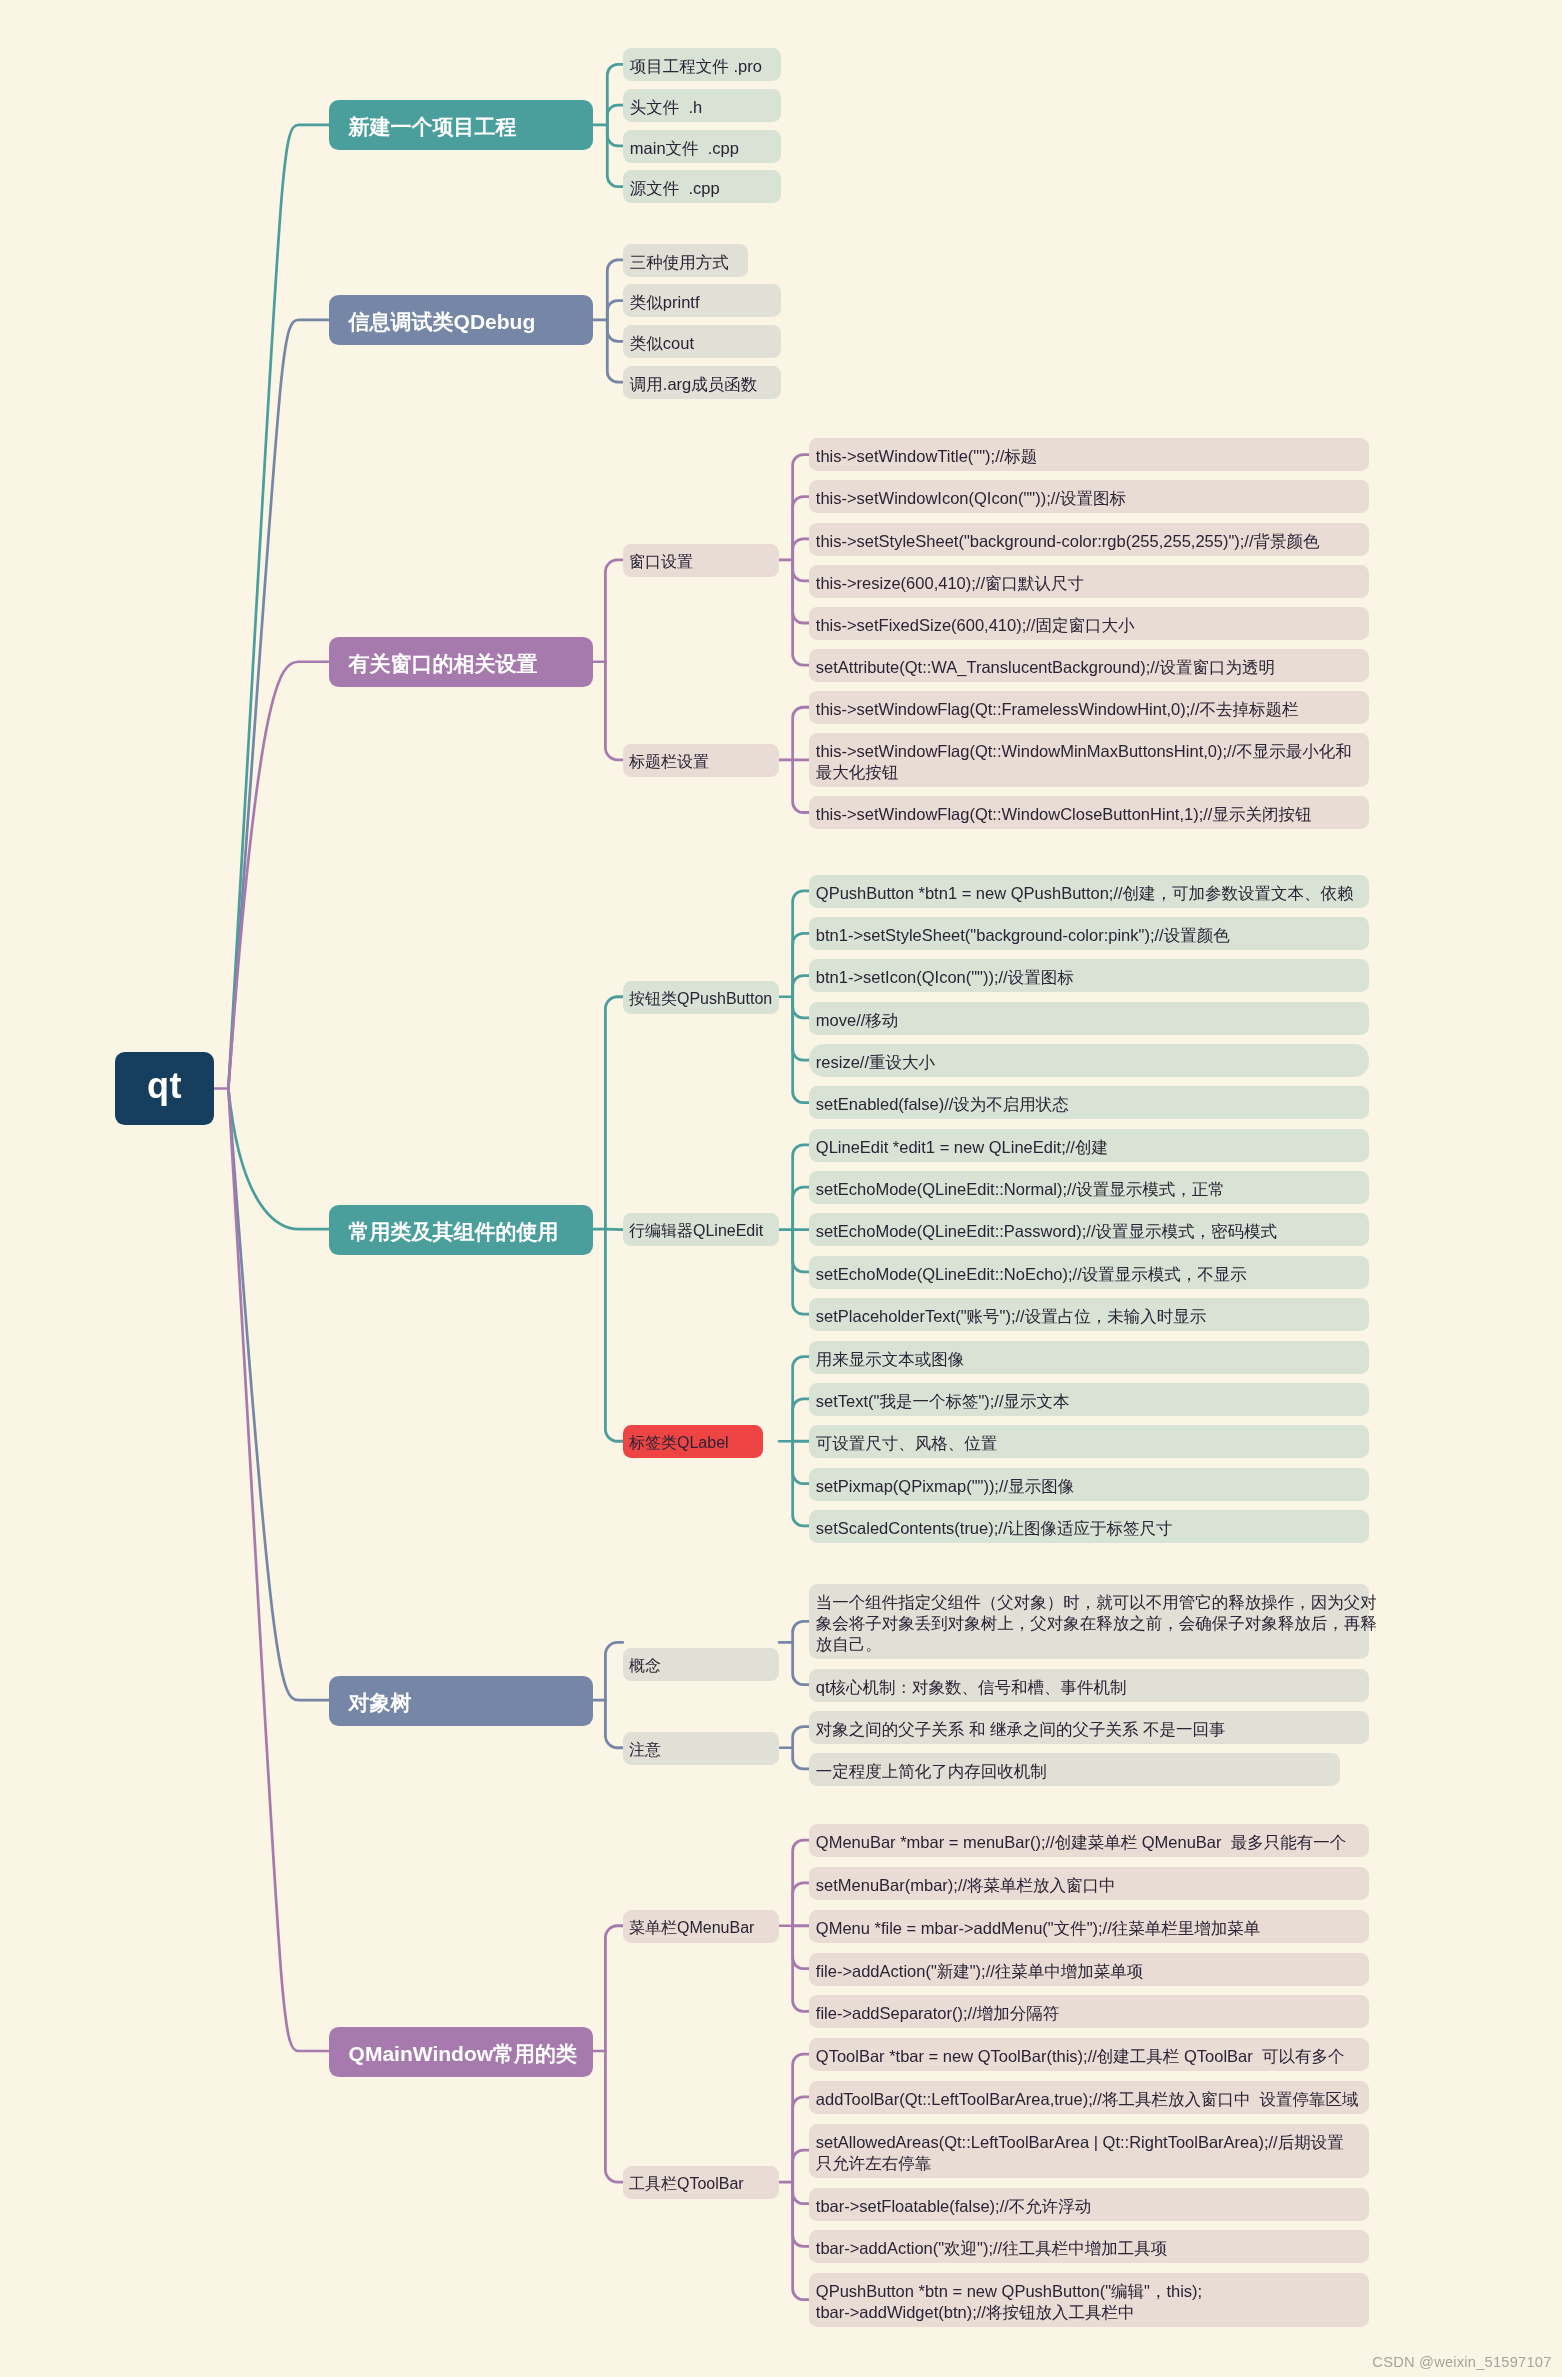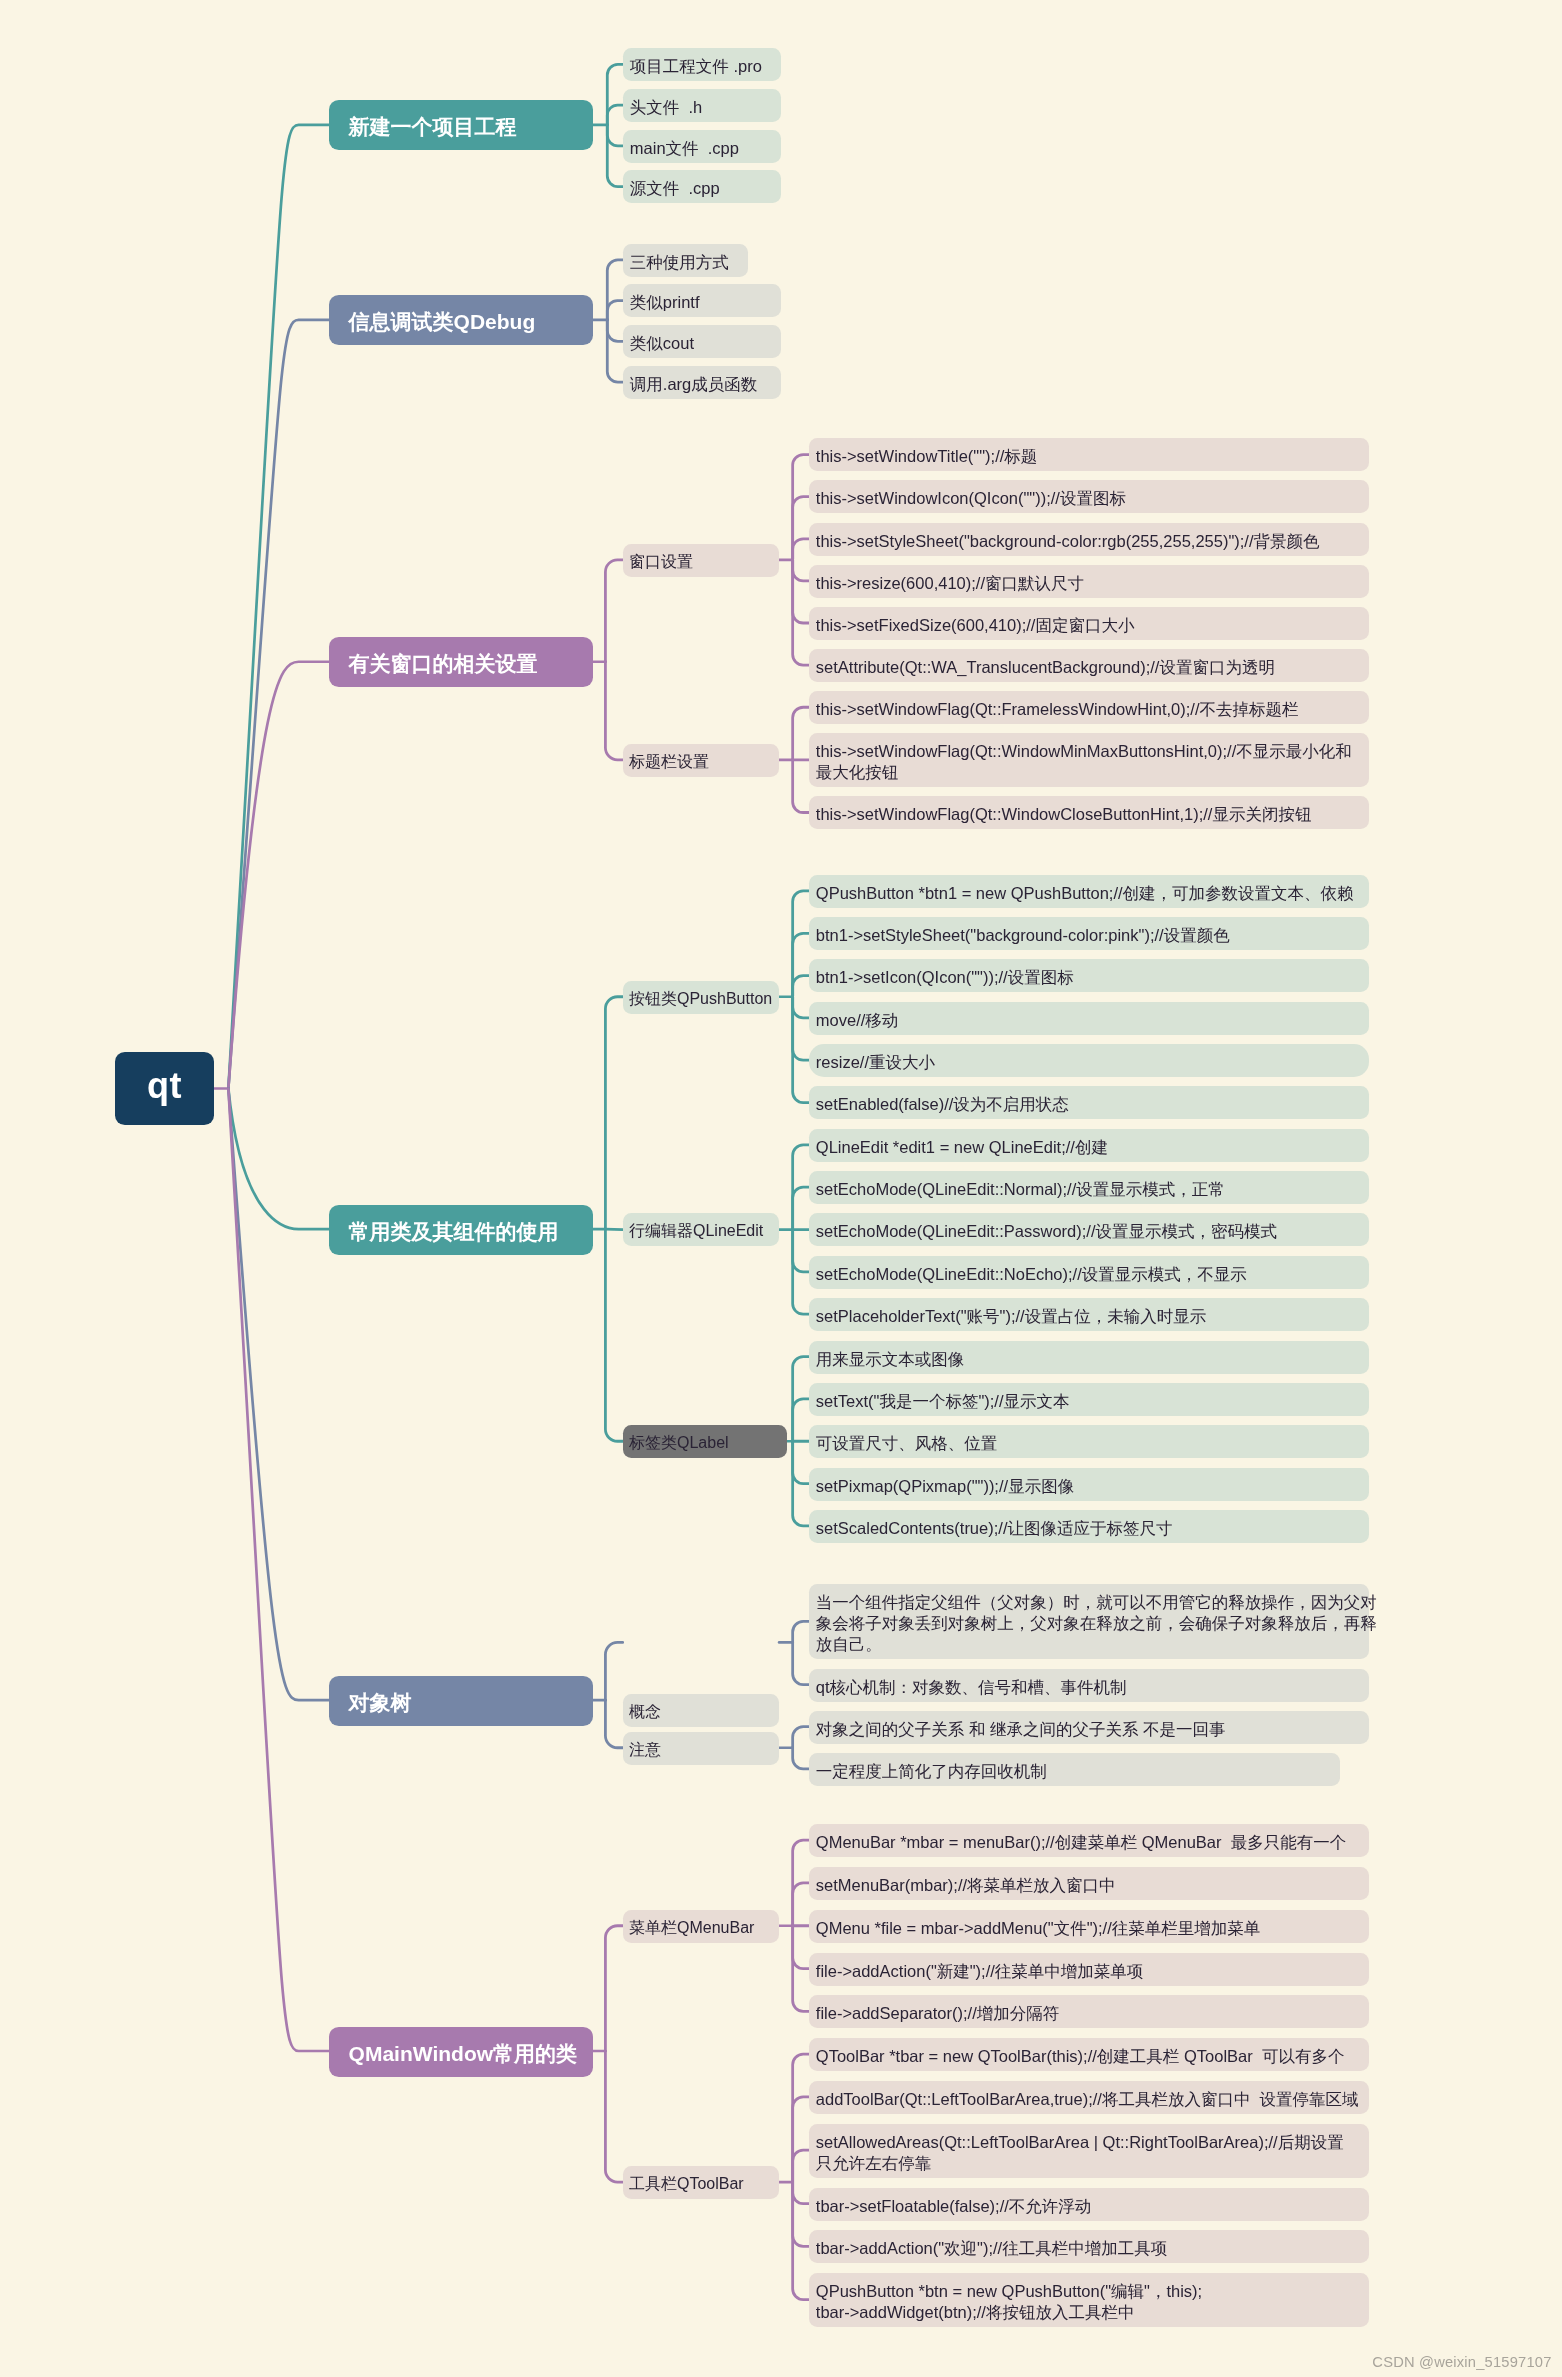--- a/index.html
+++ b/index.html
@@ -230,42 +230,42 @@
       </div>
       <div class="node n-leaf" style="left: 809px; top: 1213px; width: 560px; height: 33px; background: rgb(216, 227, 214); color: rgb(42, 35, 53);">
         <span class="txt">setEchoMode(QLineEdit::Password);//设置显示模式，密码模式</span>
       </div>
       <div class="node n-leaf" style="left: 809px; top: 1256px; width: 560px; height: 33px; background: rgb(216, 227, 214); color: rgb(42, 35, 53);">
         <span class="txt">setEchoMode(QLineEdit::NoEcho);//设置显示模式，不显示</span>
       </div>
       <div class="node n-leaf" style="left: 809px; top: 1298px; width: 560px; height: 33px; background: rgb(216, 227, 214); color: rgb(42, 35, 53);">
         <span class="txt">setPlaceholderText("账号");//设置占位，未输入时显示</span>
       </div>
-      <div class="node n-l2" style="left: 623px; top: 1425px; width: 164px; height: 33px; background: #737373; color: rgb(42, 35, 53);">
+      <div class="node n-l2" style="left: 623px; top: 1425px; width: 140px; height: 33px; background: #ef4444; color: rgb(42, 35, 53);">
         <span class="txt">标签类QLabel</span>
       </div>
       <div class="node n-leaf" style="left: 809px; top: 1341px; width: 560px; height: 33px; background: rgb(216, 227, 214); color: rgb(42, 35, 53);">
         <span class="txt">用来显示文本或图像</span>
       </div>
       <div class="node n-leaf" style="left: 809px; top: 1383px; width: 560px; height: 33px; background: rgb(216, 227, 214); color: rgb(42, 35, 53);">
         <span class="txt">setText("我是一个标签");//显示文本</span>
       </div>
       <div class="node n-leaf" style="left: 809px; top: 1425px; width: 560px; height: 33px; background: rgb(216, 227, 214); color: rgb(42, 35, 53);">
         <span class="txt">可设置尺寸、风格、位置</span>
       </div>
       <div class="node n-leaf" style="left: 809px; top: 1468px; width: 560px; height: 33px; background: rgb(216, 227, 214); color: rgb(42, 35, 53);">
         <span class="txt">setPixmap(QPixmap(""));//显示图像</span>
       </div>
       <div class="node n-leaf" style="left: 809px; top: 1510px; width: 560px; height: 33px; background: rgb(216, 227, 214); color: rgb(42, 35, 53);">
         <span class="txt">setScaledContents(true);//让图像适应于标签尺寸</span>
       </div>
       <div class="node n-l1" style="left: 329px; top: 1676px; width: 264px; height: 50px; background: rgb(117, 134, 166); color: rgb(255, 255, 255);">
         <span class="txt">对象树</span>
       </div>
-      <div class="node n-l2" style="left: 623px; top: 1694px; width: 156px; height: 33px; background: rgb(224, 224, 215); color: rgb(42, 35, 53);">
+      <div class="node n-l2" style="left: 623px; top: 1648px; width: 156px; height: 33px; background: rgb(224, 224, 215); color: rgb(42, 35, 53);">
         <span class="txt">概念</span>
       </div>
       <div class="node n-leaf" style="left: 809px; top: 1584px; width: 560px; height: 75px; background: rgb(224, 224, 215); color: rgb(42, 35, 53);">
         <span class="txt">当一个组件指定父组件（父对象）时，就可以不用管它的释放操作，因为父对
 象会将子对象丢到对象树上，父对象在释放之前，会确保子对象释放后，再释
 放自己。</span>
       </div>
       <div class="node n-leaf" style="left: 809px; top: 1669px; width: 560px; height: 33px; background: rgb(224, 224, 215); color: rgb(42, 35, 53);">
         <span class="txt">qt核心机制：对象数、信号和槽、事件机制</span>
       </div>

